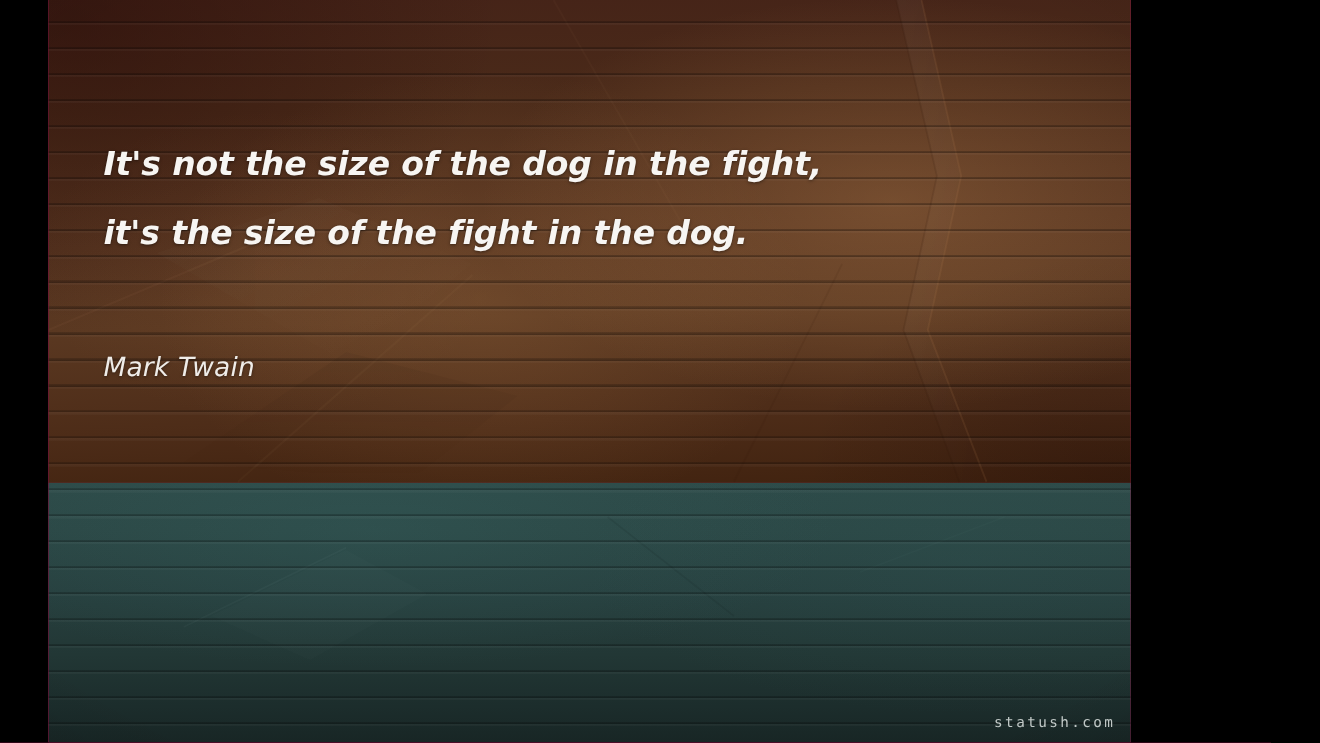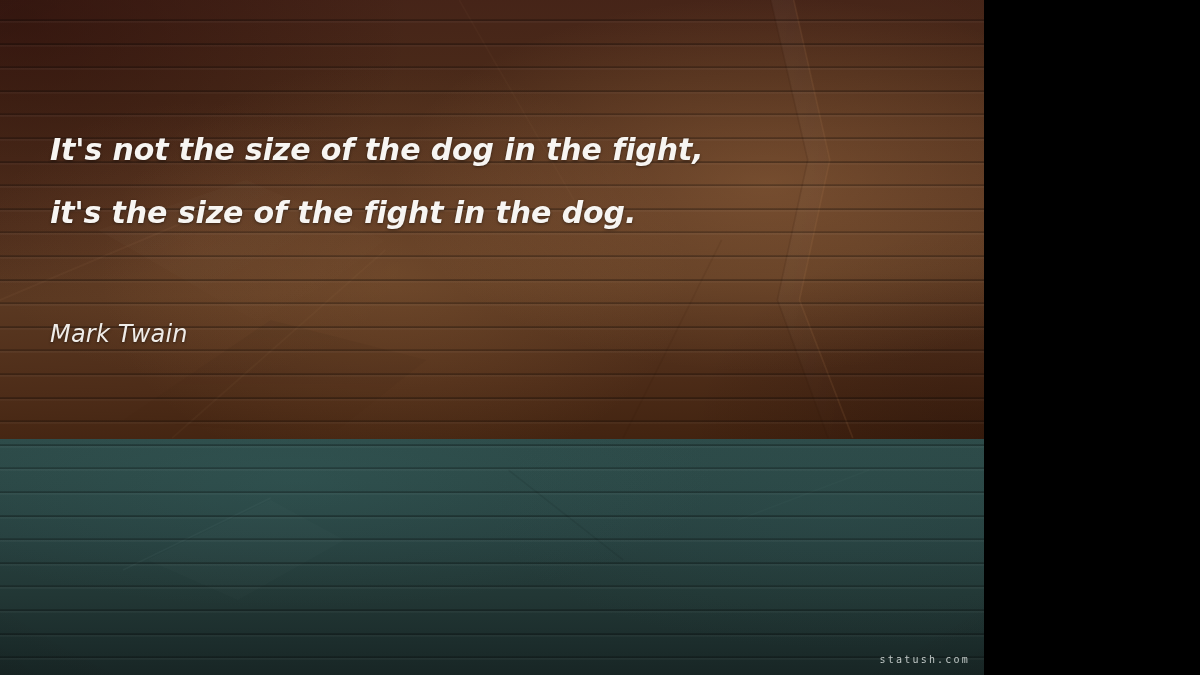--- a/index.html
+++ b/index.html
@@ -10,20 +10,21 @@
   body {
     font-family: "DejaVu Sans", sans-serif;
   }
 
   .quote-card {
     position: relative;
     width: 984px;
     height: 675px;
     overflow: hidden;
     background: #be185d;
+    margin-left: 44px;
   }
 
   
   .bg-layer {
     position: absolute;
     inset: 0;
   }
 
   .panel-brown {
     position: absolute;
@@ -125,21 +126,21 @@
     letter-spacing: 0.2px;
     white-space: nowrap;
     text-shadow: 0 1px 3px rgba(0,0,0,0.45);
   }
 
   .watermark {
     position: absolute;
     right: 14px;
     bottom: 10px;
     font-family: "DejaVu Sans Mono", monospace;
-    font-size: 10px;
+    font-size: 13px;
     letter-spacing: 2.2px;
     color: #cfd6d4;
     opacity: 0.92;
     white-space: nowrap;
   }
 </style>
 </head>
 <body>
 
 <div class="quote-card">

